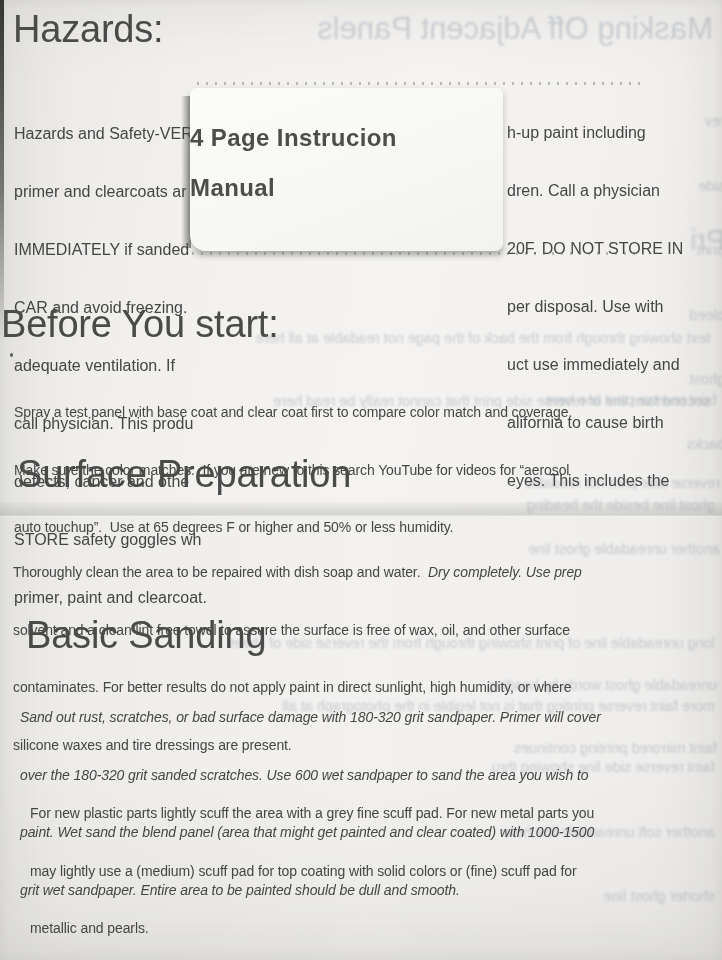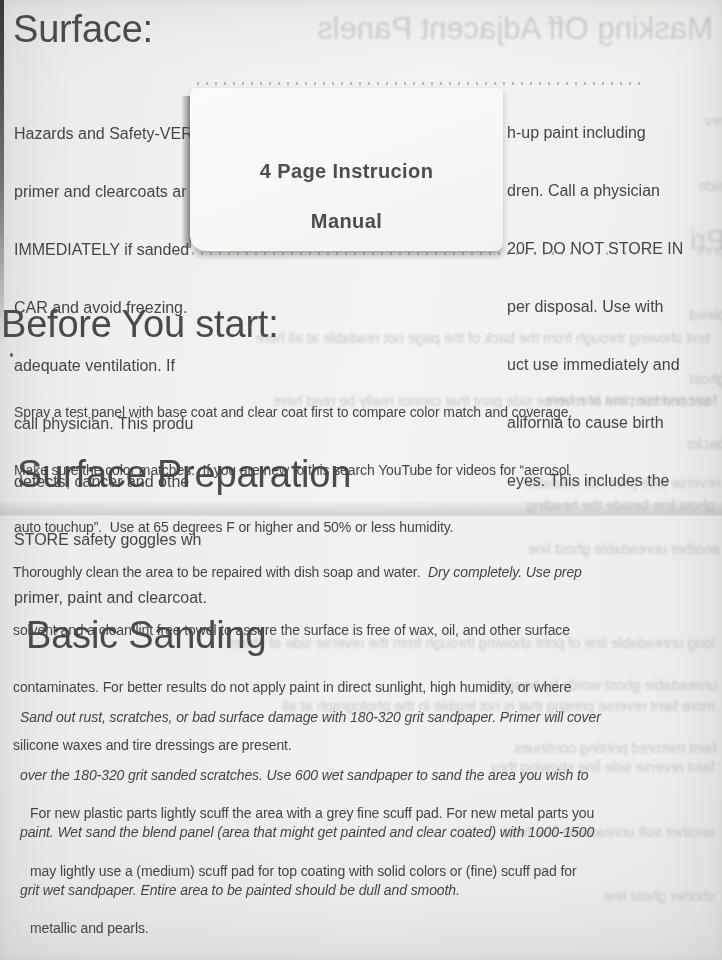--- a/index.html
+++ b/index.html
@@ -68,22 +68,22 @@
     background:linear-gradient(90deg,rgba(70,70,68,0) 0%,rgba(70,70,68,0.45) 70%,rgba(40,40,38,0.6) 100%);
     filter:blur(0.6px);
   }
   #sticker{
     position:absolute;left:190px;top:88px;width:313px;height:163px;z-index:5;
     background:linear-gradient(160deg,#fbfbf9 0%,#f7f7f5 55%,#f2f2f0 100%);
     border-radius:6px 6px 8px 16px;
     box-shadow:0 3px 6px rgba(110,110,105,0.4);
   }
   .sticker-line{
-    position:absolute;left:0;width:100%;text-align:center;
-    font-weight:bold;font-size:20px;color:#4d4d4c;letter-spacing:0.4px;white-space:pre;margin-top:36px;
+    position:absolute;left:0;width:100%;
+    font-weight:bold;font-size:24px;color:#4d4d4c;letter-spacing:0.4px;white-space:pre;
   }
   #sticker-line1{top:36px;}
   #sticker-line2{top:86px;}
   
   .ghost{
     position:absolute;z-index:2;
     transform:scaleX(-1);
     color:rgba(156,166,176,0.5);
     filter:blur(1.1px);
     white-space:pre;
@@ -140,21 +140,21 @@
   <div class="ghost" id="g7">
     <div>rev</div>
     <div>side</div>
     <div>print</div>
     <div>bleed</div>
     <div>ghost</div>
     <div>backs</div>
   </div>
   <div class="ghost" id="g-edge-heading">Pri</div>
 
-  <div class="ink h1" id="warning-heading">Surface:</div>
+  <div class="ink h1" id="warning-heading">Hazards:</div>
 
   <div class="ink wtxt" id="warning-left">
     <div>Hazards and Safety-VERY</div>
     <div>primer and clearcoats ar</div>
     <div>IMMEDIATELY if sanded</div>
     <div>CAR and avoid freezing.</div>
     <div>adequate ventilation. If</div>
     <div>call physician. This produ</div>
     <div>defects, cancer and othe</div>
     <div>STORE safety goggles wh</div>

